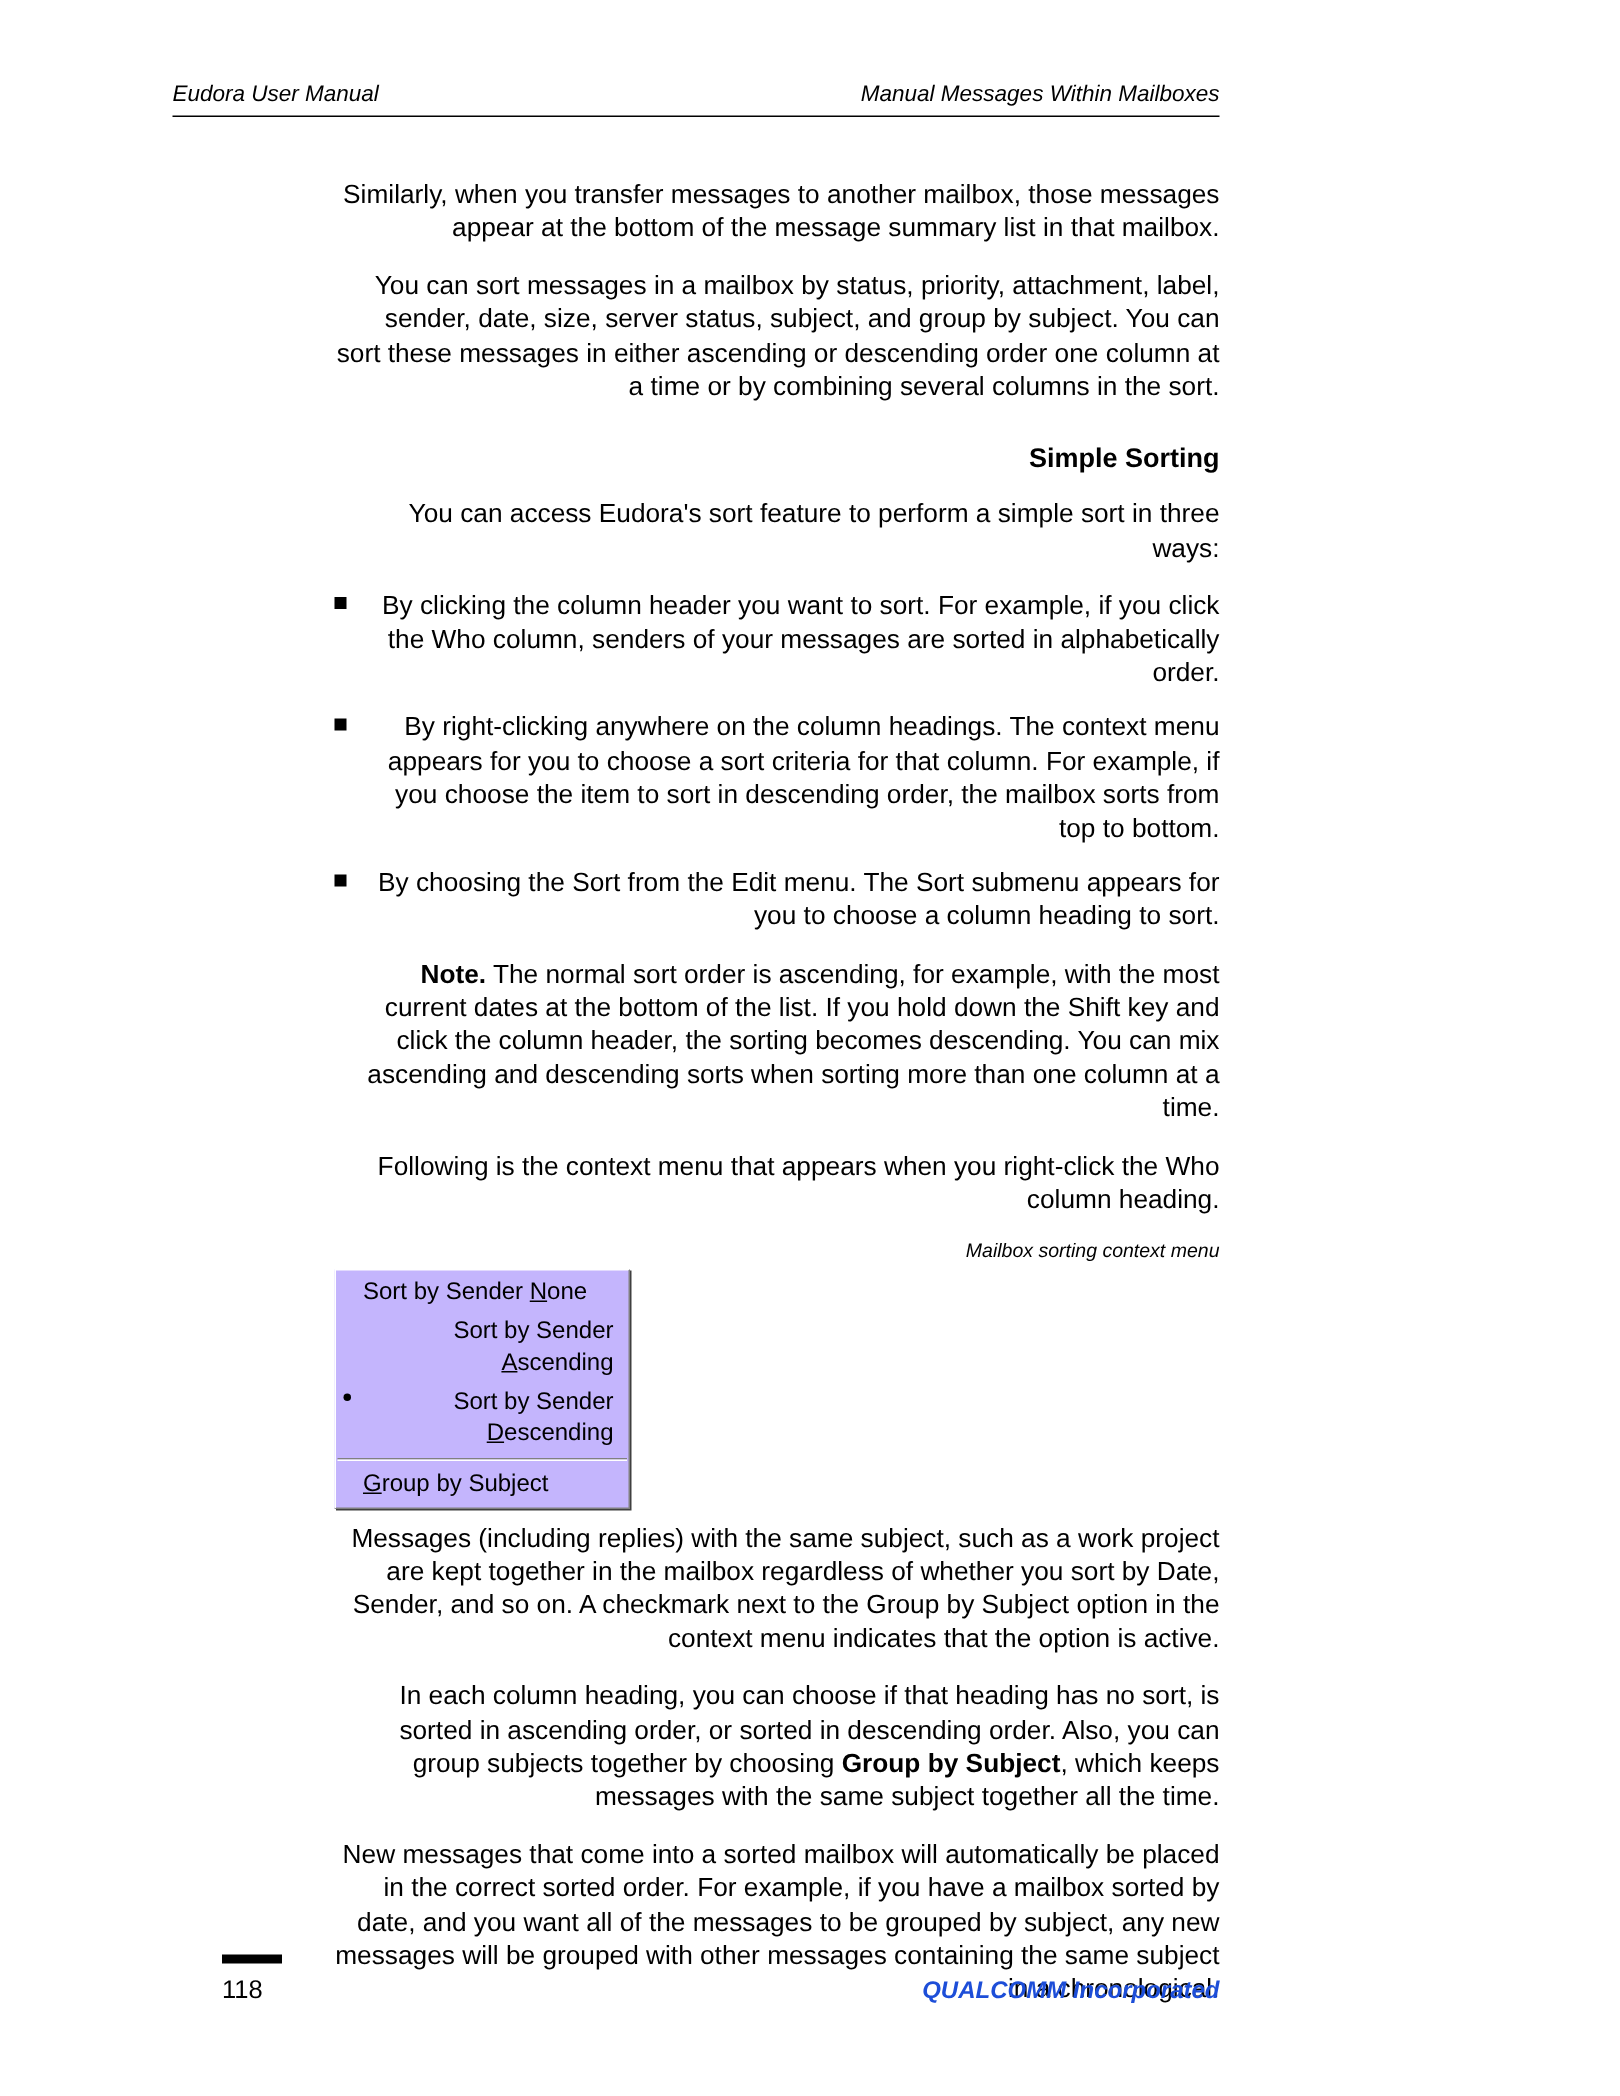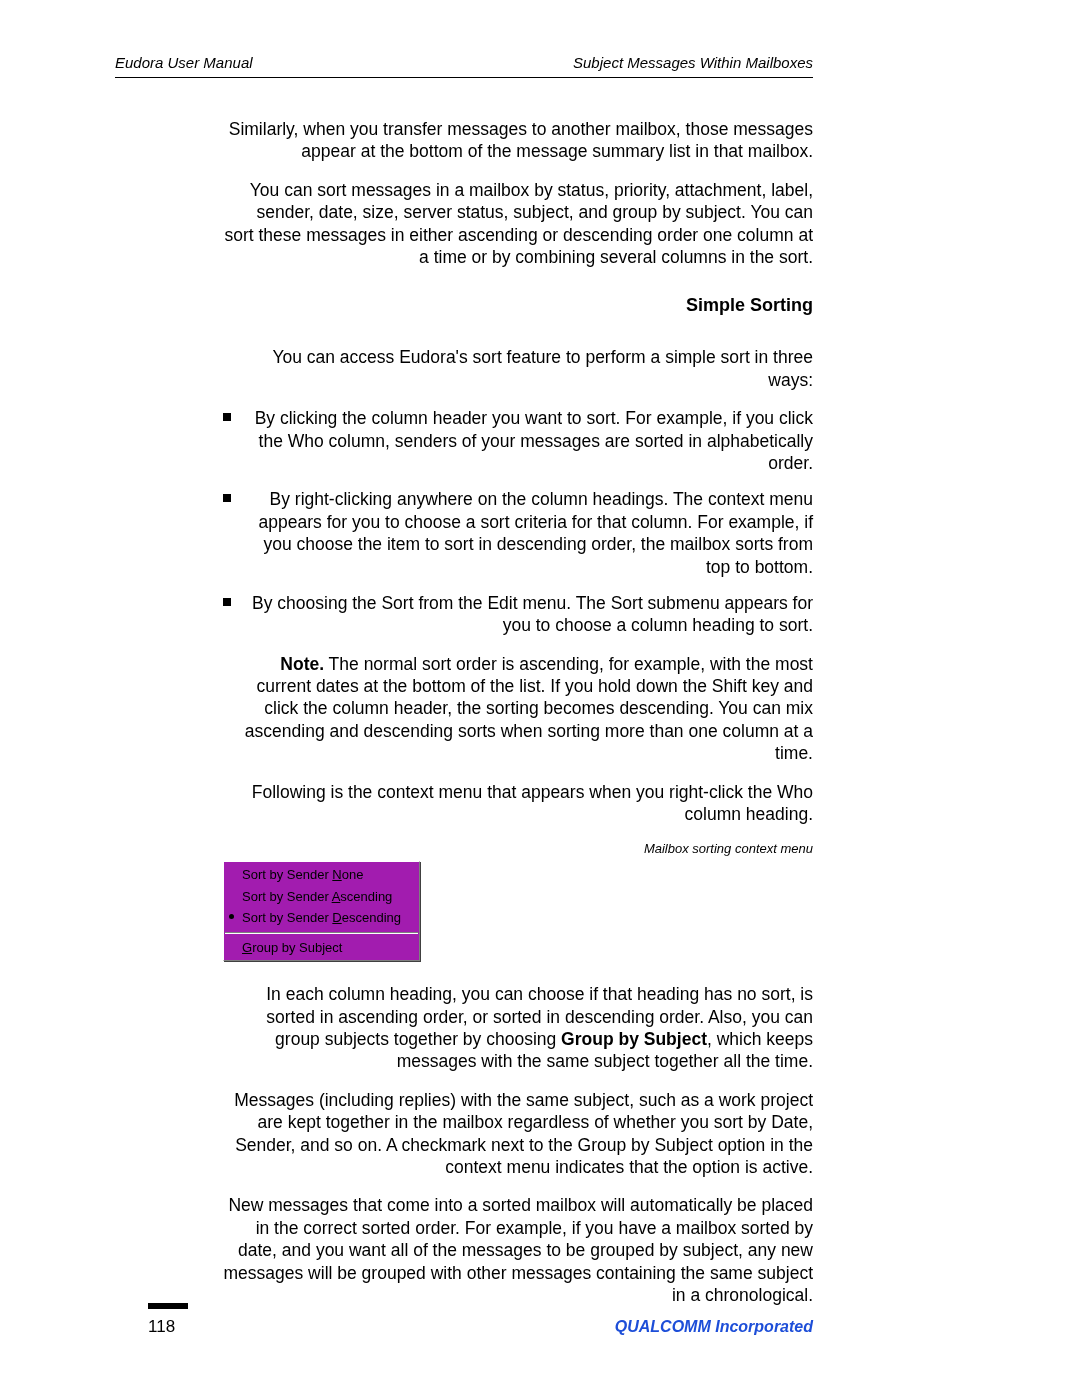--- a/index.html
+++ b/index.html
@@ -35,21 +35,21 @@
     font-size: 17.5px;
     line-height: 1.28;
     text-align: right;
   }
   .content p {
     margin: 0 0 16px 0;
   }
   .heading {
     font-weight: bold;
     font-size: 18px;
-    margin: 26px 0 29px 0;
+    margin: 26px 0 14px 0;
   }
   ul.bullets {
     list-style: none;
     padding: 0;
     margin: 0 0 16px 0;
   }
   ul.bullets li {
     position: relative;
     padding-left: 24px;
     margin-bottom: 14px;
@@ -64,31 +64,31 @@
     background: #000;
   }
   .note-label { font-weight: bold; }
   .italic-caption {
     font-style: italic;
     margin: 14px 0 3px 10px;
     font-size: 13px;
   }
   .context-menu {
     width: 195px;
-    background: #a21caf;
+    background: #c4b5fd;
     border-top: 1px solid #fff;
     border-left: 1px solid #fff;
     border-right: 1px solid #808080;
     border-bottom: 1px solid #808080;
     box-shadow: 1px 1px 0 #404040;
     font-family: Tahoma, Arial, sans-serif;
-    font-size: 13px;
+    font-size: 16px;
     color: #000;
     padding: 2px 0;
-    margin-bottom: 22px;
+    margin-bottom: 8px;
   }
   .menu-item {
     display: flex;
     align-items: center;
     padding: 2px 10px 2px 18px;
     position: relative;
     line-height: 1.35;
   }
   .menu-item .dot {
     position: absolute;
@@ -134,21 +134,21 @@
     font-size: 16px;
   }
 </style>
 </head>
 <body>
 
 <div class="page">
 
   <div class="header-row">
     <span>Eudora User Manual</span>
-    <span>Subject Messages Within Mailboxes</span>
+    <span>Manual Messages Within Mailboxes</span>
   </div>
   <hr class="header-rule">
 
   <div class="content">
     <p>Similarly, when you transfer messages to another mailbox, those messages appear at the bottom of the message summary list in that mailbox.</p>
     <p>You can sort messages in a mailbox by status, priority, attachment, label, sender, date, size, server status, subject, and group by subject. You can sort these messages in either ascending or descending order one column at a time or by combining several columns in the sort.</p>
 
     <div class="heading">Simple Sorting</div>
 
     <p>You can access Eudora's sort feature to perform a simple sort in three ways:</p>
@@ -175,23 +175,23 @@
       <div class="menu-item">
         <span class="dot"></span>
         <span><span>Sort by Sender </span><span class="u">D</span><span>escending</span></span>
       </div>
       <div class="menu-sep"></div>
       <div class="menu-item">
         <span><span class="u">G</span><span>roup by Subject</span></span>
       </div>
     </div>
 
+    <p>Messages (including replies) with the same subject, such as a work project are kept together in the mailbox regardless of whether you sort by Date, Sender, and so on. A checkmark next to the Group by Subject option in the context menu indicates that the option is active.</p>
+
     <p><span>In each column heading, you can choose if that heading has no sort, is sorted in ascending order, or sorted in descending order. Also, you can group subjects together by choosing </span><span class="bold-inline">Group by Subject</span><span>, which keeps messages with the same subject together all the time.</span></p>
-
-    <p>Messages (including replies) with the same subject, such as a work project are kept together in the mailbox regardless of whether you sort by Date, Sender, and so on. A checkmark next to the Group by Subject option in the context menu indicates that the option is active.</p>
 
     <p>New messages that come into a sorted mailbox will automatically be placed in the correct sorted order. For example, if you have a mailbox sorted by date, and you want all of the messages to be grouped by subject, any new messages will be grouped with other messages containing the same subject in a chronological.</p>
 
   </div>
 
   <div class="footer">
     <div class="footer-bar"></div>
     <div class="footer-row">
       <span class="page-num">118</span>
       <span class="company">QUALCOMM Incorporated</span>

